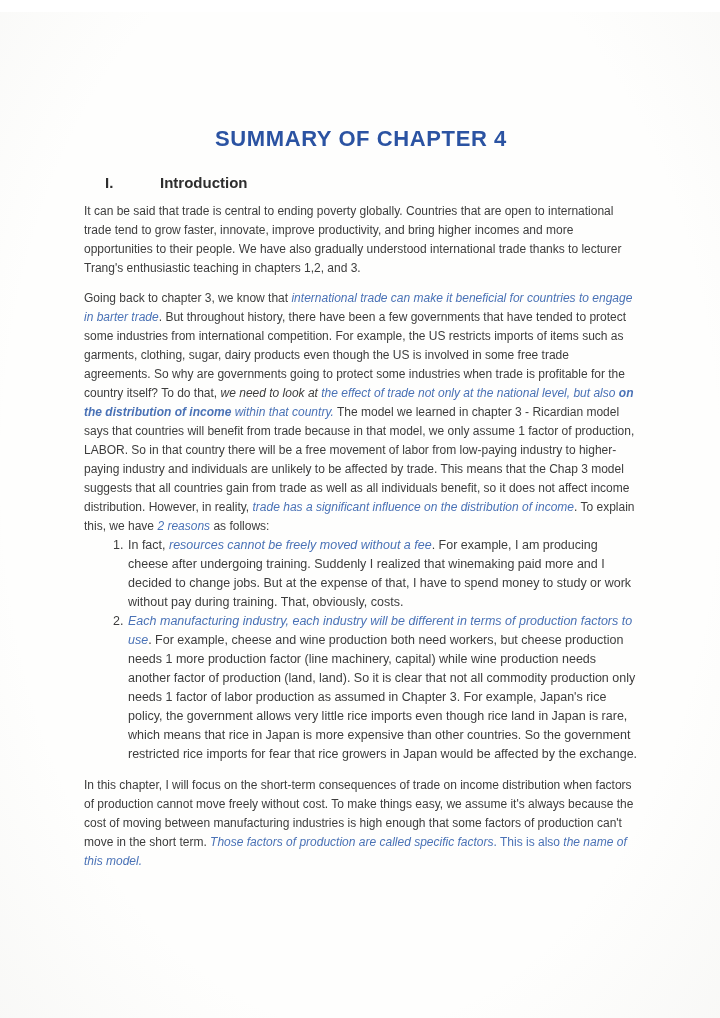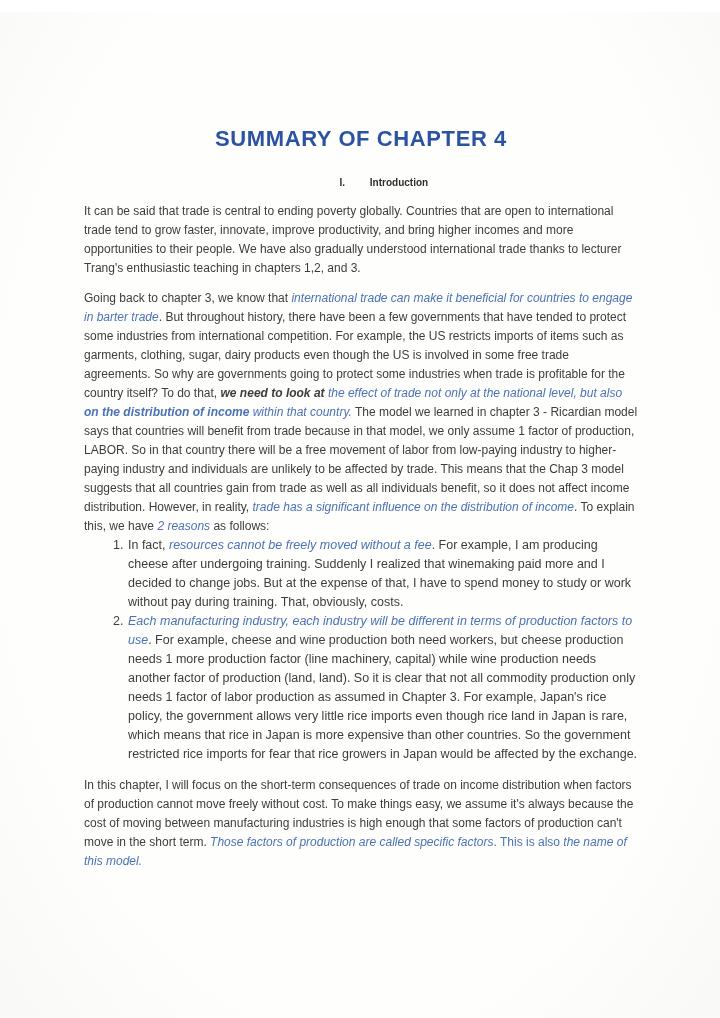--- a/index.html
+++ b/index.html
@@ -30,25 +30,24 @@
     margin-top:114px;
     text-align:center;
     font-size:22px;
     line-height:26px;
     font-weight:bold;
     letter-spacing:0.6px;
     color:var(--title-blue);
   }
   .heading{
     margin-top:22px;
-    font-size:10px;
+    font-size:15px;
     line-height:17px;
     font-weight:bold;
     color:#2e2e2e;
-    text-align:center;
   }
   .h-num{
     display:inline-block;
     margin-left:21px;
     width:55px;
   }
   .para{
     margin-top:11px;
     font-size:12px;
     line-height:19px;
@@ -64,21 +63,21 @@
   }
   .reason-number{
     position:absolute;
     left:29px;
     top:0;
   }
   
   .blk{color:var(--body-black);}
   .bi{color:var(--body-blue);font-style:italic;}
   .bbi{color:var(--body-blue);font-style:italic;font-weight:bold;}
-  .kbi{color:var(--body-black);font-style:italic;font-weight:bold;}
+  .kbi{color:var(--body-black);font-style:italic;font-weight:normal;}
   .blu{color:var(--body-blue);}
 </style>
 </head>
 <body>
 
 <div class="page">
   <div class="content">
 
     <h1 class="doc-title">SUMMARY OF CHAPTER 4</h1>
 

